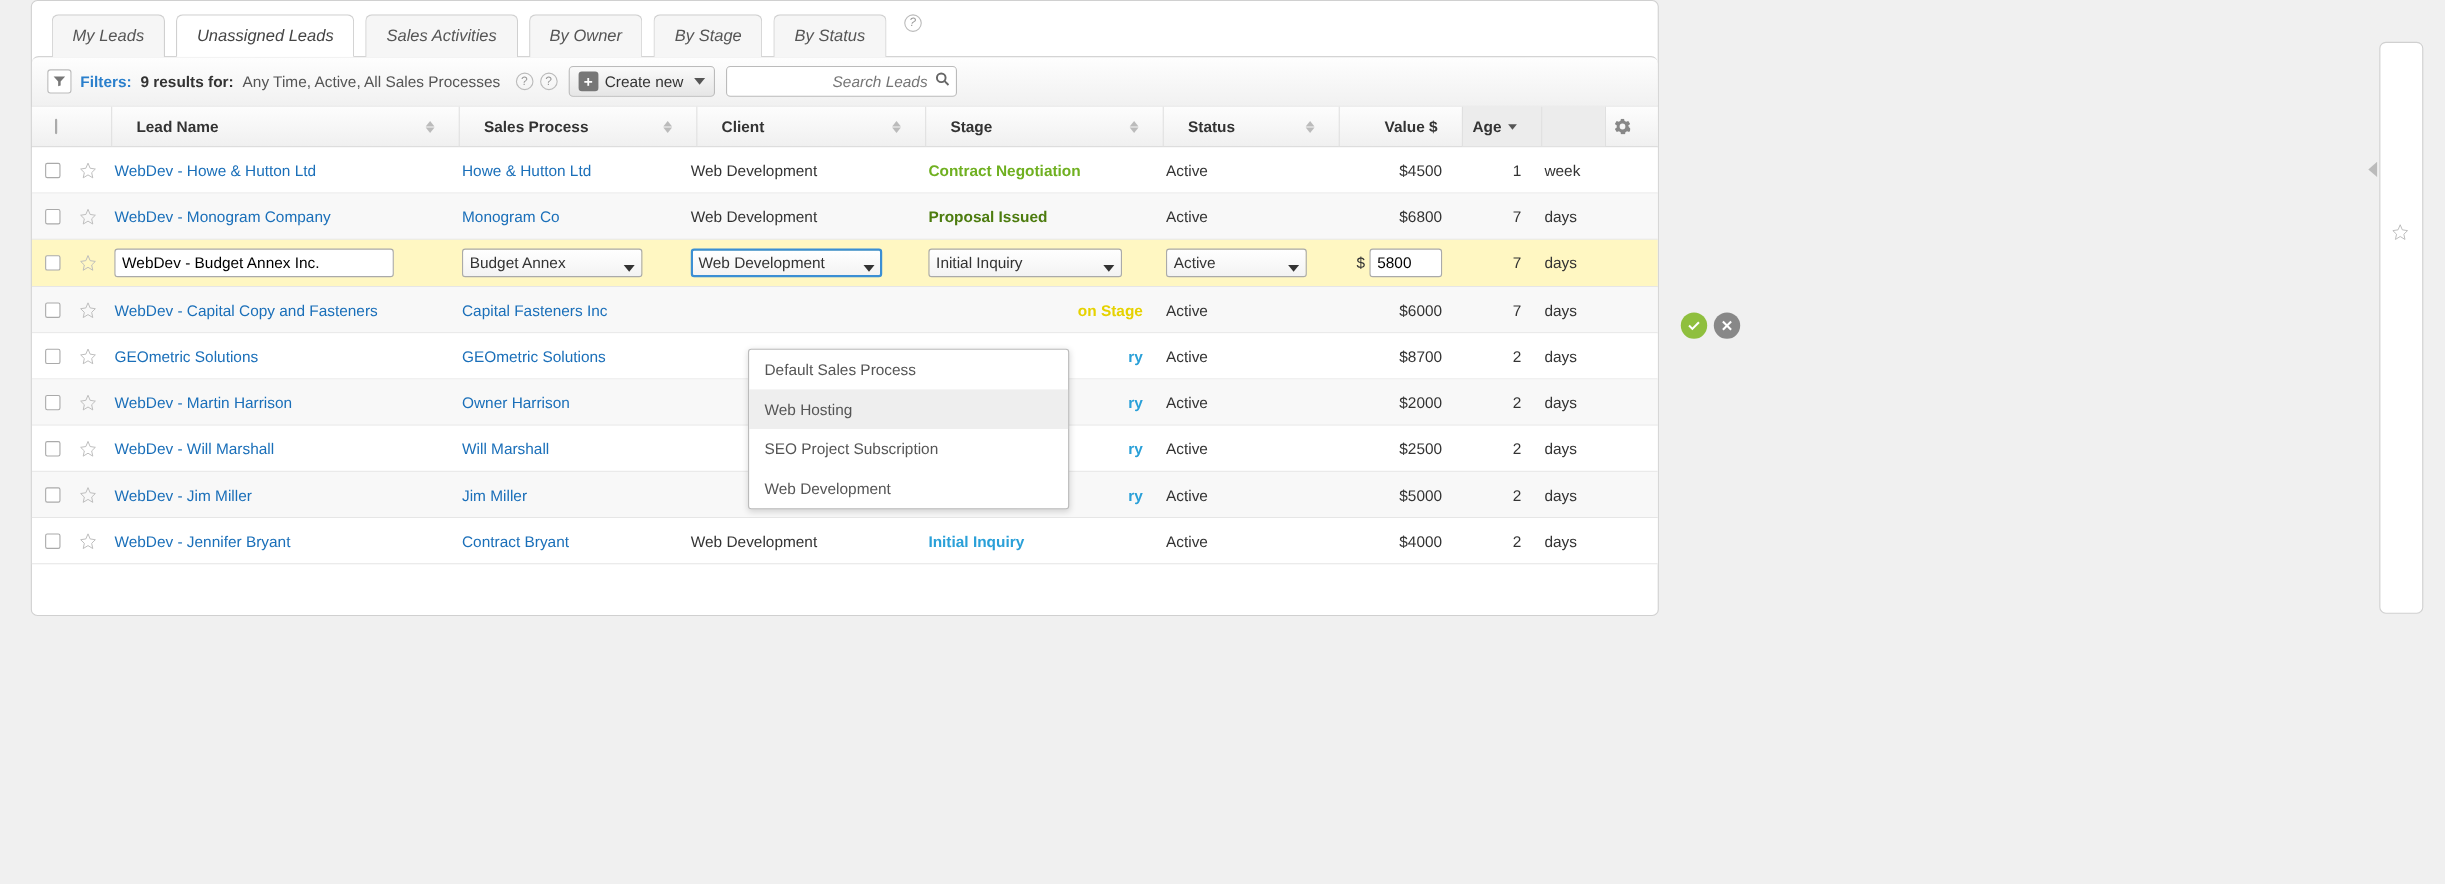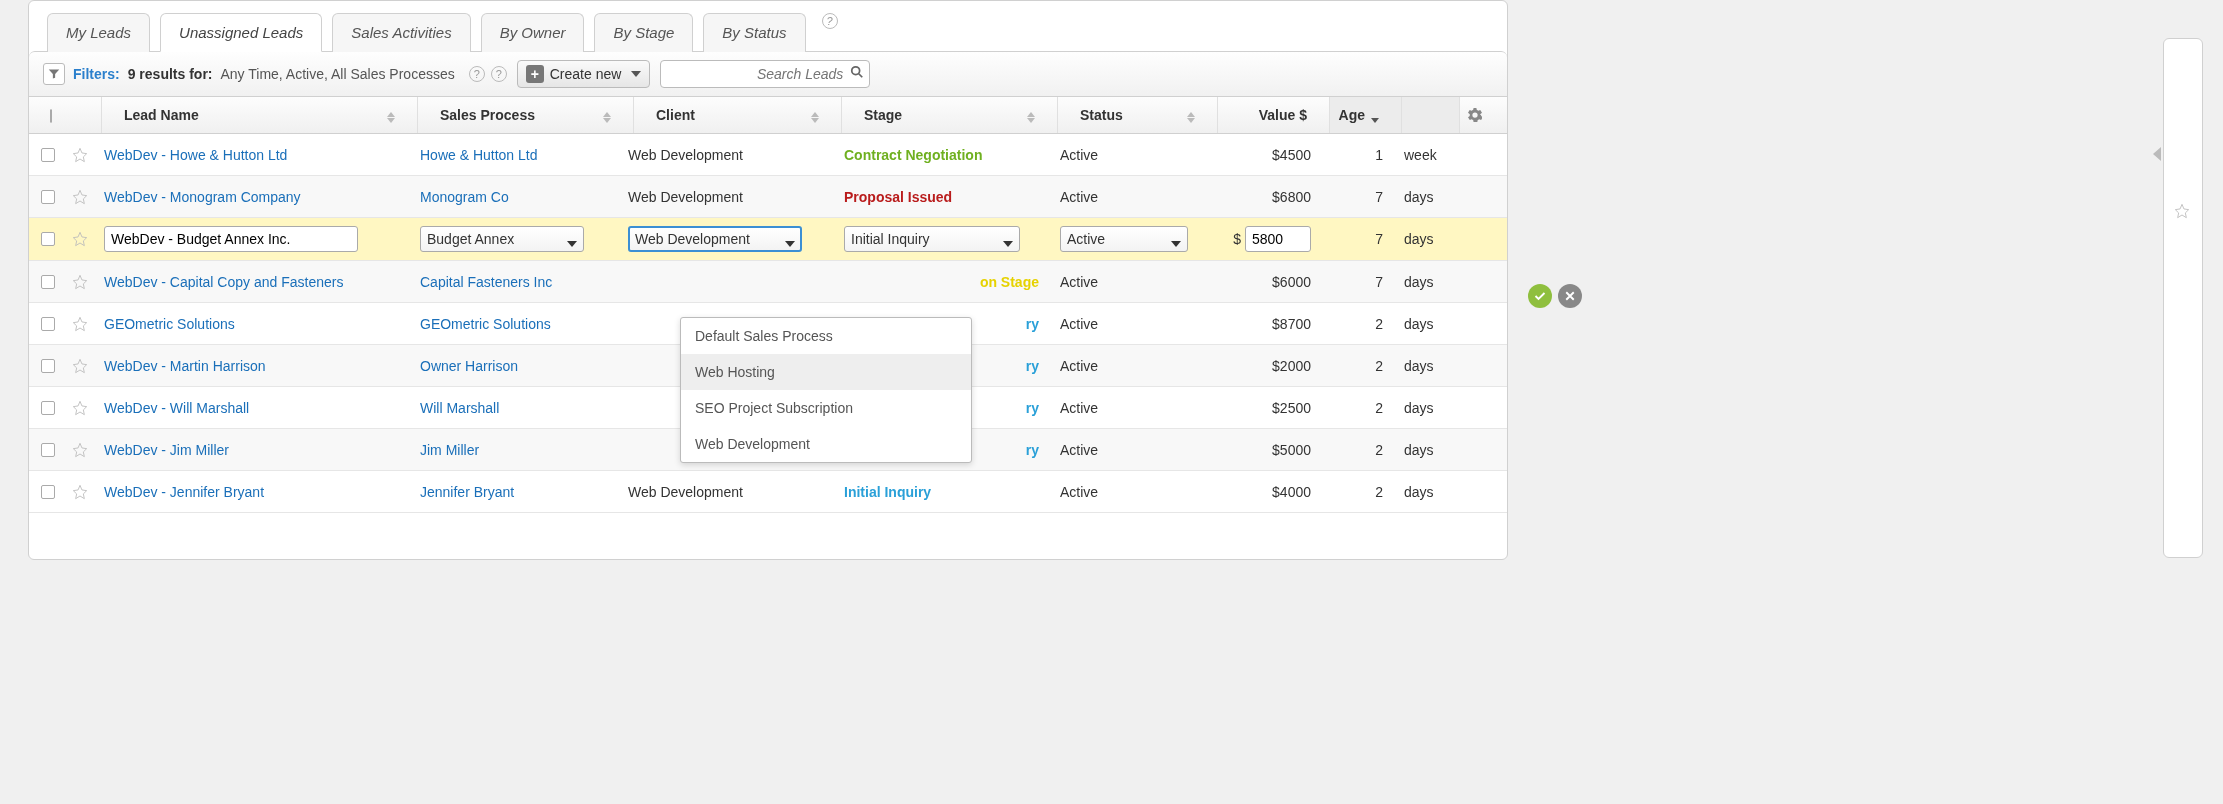--- a/index.html
+++ b/index.html
@@ -26,21 +26,21 @@
   .filter-right { display:flex; align-items:center; gap:10px; }
   .create-btn { display:flex; align-items:center; gap:6px; border:1px solid #bbb; border-radius:4px; background:linear-gradient(#fafafa,#e6e6e6); padding:4px 8px; cursor:pointer; }
   .plus-badge { width:18px; height:18px; background:#777; color:#fff; border-radius:3px; display:flex; align-items:center; justify-content:center; font-weight:bold; font-size:14px;}
   .caret { width:0; height:0; border-left:5px solid transparent; border-right:5px solid transparent; border-top:6px solid #555; margin-left:4px;}
   .search-box { position:relative; width:210px; }
   .search-box input { width:100%; padding:5px 26px 5px 8px; border:1px solid #bbb; border-radius:4px; font-style:italic; color:#888; text-align:right; font-size:14px;}
   .search-box .mag { position:absolute; right:6px; top:5px; color:#666; }
 
   
   .thead { display:flex; background:linear-gradient(#fdfdfd,#f0f0f0); border-bottom:1px solid #d0d0d0; }
-  .th { display:flex; align-items:flex-end; padding:10px 22px; border-left:1px solid #e0e0e0; font-weight:bold; color:#333; position:relative; }
+  .th { display:flex; align-items:center; padding:10px 22px; border-left:1px solid #e0e0e0; font-weight:bold; color:#333; position:relative; }
   .th:first-child { border-left:none; }
   .sort { margin-left:auto; display:flex; flex-direction:column; gap:1px; }
   .sort .up { width:0;height:0;border-left:4px solid transparent;border-right:4px solid transparent;border-bottom:5px solid #bbb;}
   .sort .dn { width:0;height:0;border-left:4px solid transparent;border-right:4px solid transparent;border-top:5px solid #bbb;}
   .th.age { background:#ececec; }
   .th.age .dn { border-top-color:#555; }
   .gear { width:30px; display:flex; align-items:center; justify-content:center; border-left:1px solid #e0e0e0;}
   .gear svg { width:14px; height:14px; fill:#888;}
 
   
@@ -60,21 +60,21 @@
   .tbody { }
   .row { display:flex; align-items:center; border-bottom:1px solid #e6e6e6; min-height:42px; }
   .row:nth-child(even) { background:#f8f8f8; }
   .row:nth-child(odd) { background:#fff; }
   .row.editing { background:#fff7c2 !important; }
   .cell { padding:8px 10px; border-left:1px solid transparent; display:flex; align-items:center; }
   .cell.c-value { justify-content:flex-end; }
   .cell.c-agev { justify-content:flex-end; }
   .link { color:#1a6fb9; cursor:pointer; }
   .stage-green { color:#6fb020; font-weight:bold; }
-  .stage-orange { color:#b91c1c; font-weight:bold; }
+  .stage-orange { color:#4d7c0f; font-weight:bold; }
   .stage-yellow { color:#e6d200; font-weight:bold; }
   .stage-blue { color:#2aa0d8; font-weight:bold; }
   .chk { width:14px; height:14px; border:1px solid #aaa; border-radius:2px; background:#fff; }
   .star { width:16px; height:16px; }
   .star svg { width:16px; height:16px; fill:none; stroke:#bbb; stroke-width:1.3; }
 
   
   .inp { border:1px solid #aaa; border-radius:3px; padding:4px 6px; font-size:14px; background:#fff; }
   .sel { display:flex; align-items:flex-end; justify-content:space-between; border:1px solid #aaa; border-radius:3px; padding:4px 6px; background:linear-gradient(#fff,#f3f3f3); font-size:14px; cursor:pointer; }
   .sel .caret { border-top-color:#333; }
@@ -513,21 +513,21 @@
           </div>
       <div class="cell c-star">
             <span class="star"><svg viewBox="0 0 24 24">
                 <path d="M12 2l2.9 6.9L22 10l-5 4.9 1.5 7.1L12 18l-6.5 4 1.5-7.1L2 10l7.1-1.1z"></path>
               </svg></span>
           </div>
       <div class="cell c-name">
             <span class="link">WebDev - Jennifer Bryant</span>
           </div>
       <div class="cell c-client">
-            <span class="link">Jennifer Bryant</span>
+            <span class="link">Contract Bryant</span>
           </div>
       <div class="cell c-proc">
             <span>Web Development</span>
           </div>
       <div class="cell c-stage">
             <span class="stage-blue">Initial Inquiry</span>
           </div>
       <div class="cell c-status">
             <span>Active</span>
           </div>

